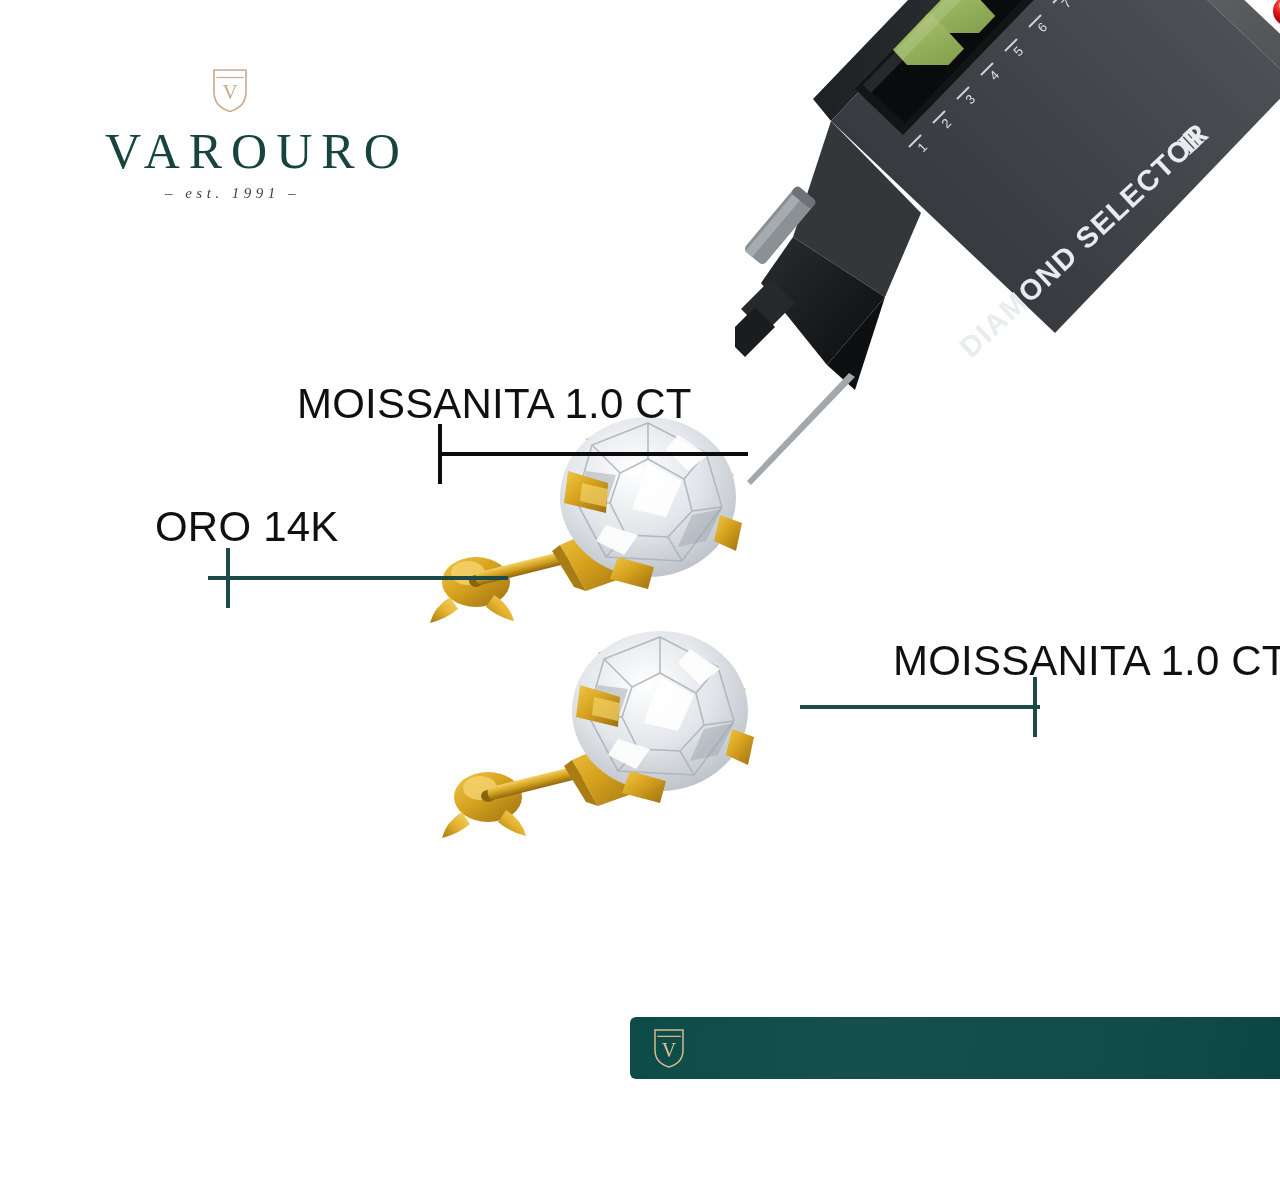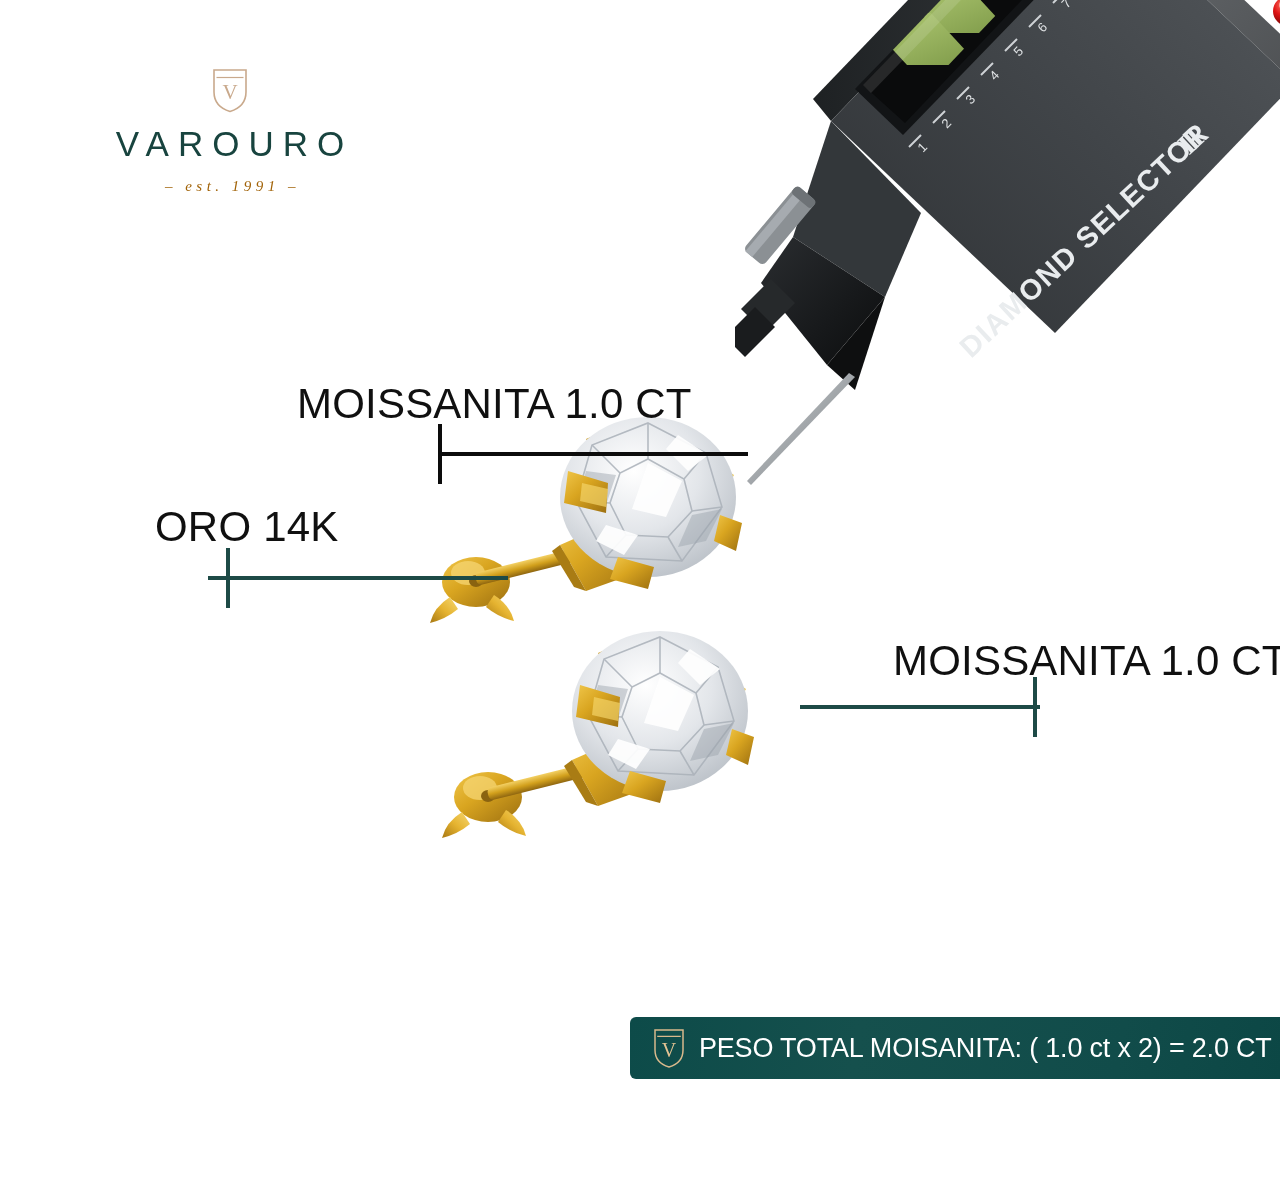--- a/index.html
+++ b/index.html
@@ -9,31 +9,31 @@
     font-family:"Liberation Sans", sans-serif;
     overflow:hidden;
     position:relative;
   }
   .stage{position:absolute;inset:0;}
 
   
   .brand{position:absolute;left:96px;top:66px;width:268px;text-align:center;}
   .brand-shield{width:40px;height:48px;margin:0 auto 12px auto;display:block;}
   .brand-name{
-    font-family:Liberation Sans, sans-serif;
-    font-size:35px;letter-spacing:9px;
+    font-family:Liberation Serif, serif;
+    font-size:50px;letter-spacing:9px;
     color:#18443f;font-weight:400;line-height:1;
     padding-left:9px;
   }
   .brand-est{
-    margin-top:17px;
+    margin-top:9px;
     font-family:"Liberation Serif", serif;
     font-style:italic;
     font-size:15px;letter-spacing:4.5px;
-    color:#a16207;
+    color:#404040;
     padding-left:5px;
   }
 
   
   .device{position:absolute;left:735px;top:-115px;width:600px;height:640px;}
 
   
   .earrings{position:absolute;left:410px;top:375px;width:420px;height:480px;}
 
   
@@ -400,16 +400,15 @@
     <div class="hbar"></div>
     <div class="vtick"></div>
   </div>
 
   <div class="banner">
     <svg class="banner-shield" viewBox="0 0 34 42">
       <path d="M3 3 H31 V23 C31 33.5 24 38 17 40 C10 38 3 33.5 3 23 Z" fill="none" stroke="#d9b98c" stroke-width="1.5"></path>
       <line x1="5.2" y1="9.4" x2="28.8" y2="9.4" stroke="#d9b98c" stroke-width="1.1"></line>
       <text x="17" y="30" text-anchor="middle" font-family="Liberation Serif, serif" font-size="20" fill="#e3c393">V</text>
     </svg>
-    <span class="banner-text">PESO TOTAL MOISANITA: ( 1.0 ct x 2) = 2.0 CT</span>
   </div>
 
 </div>
 
 </body></html>

